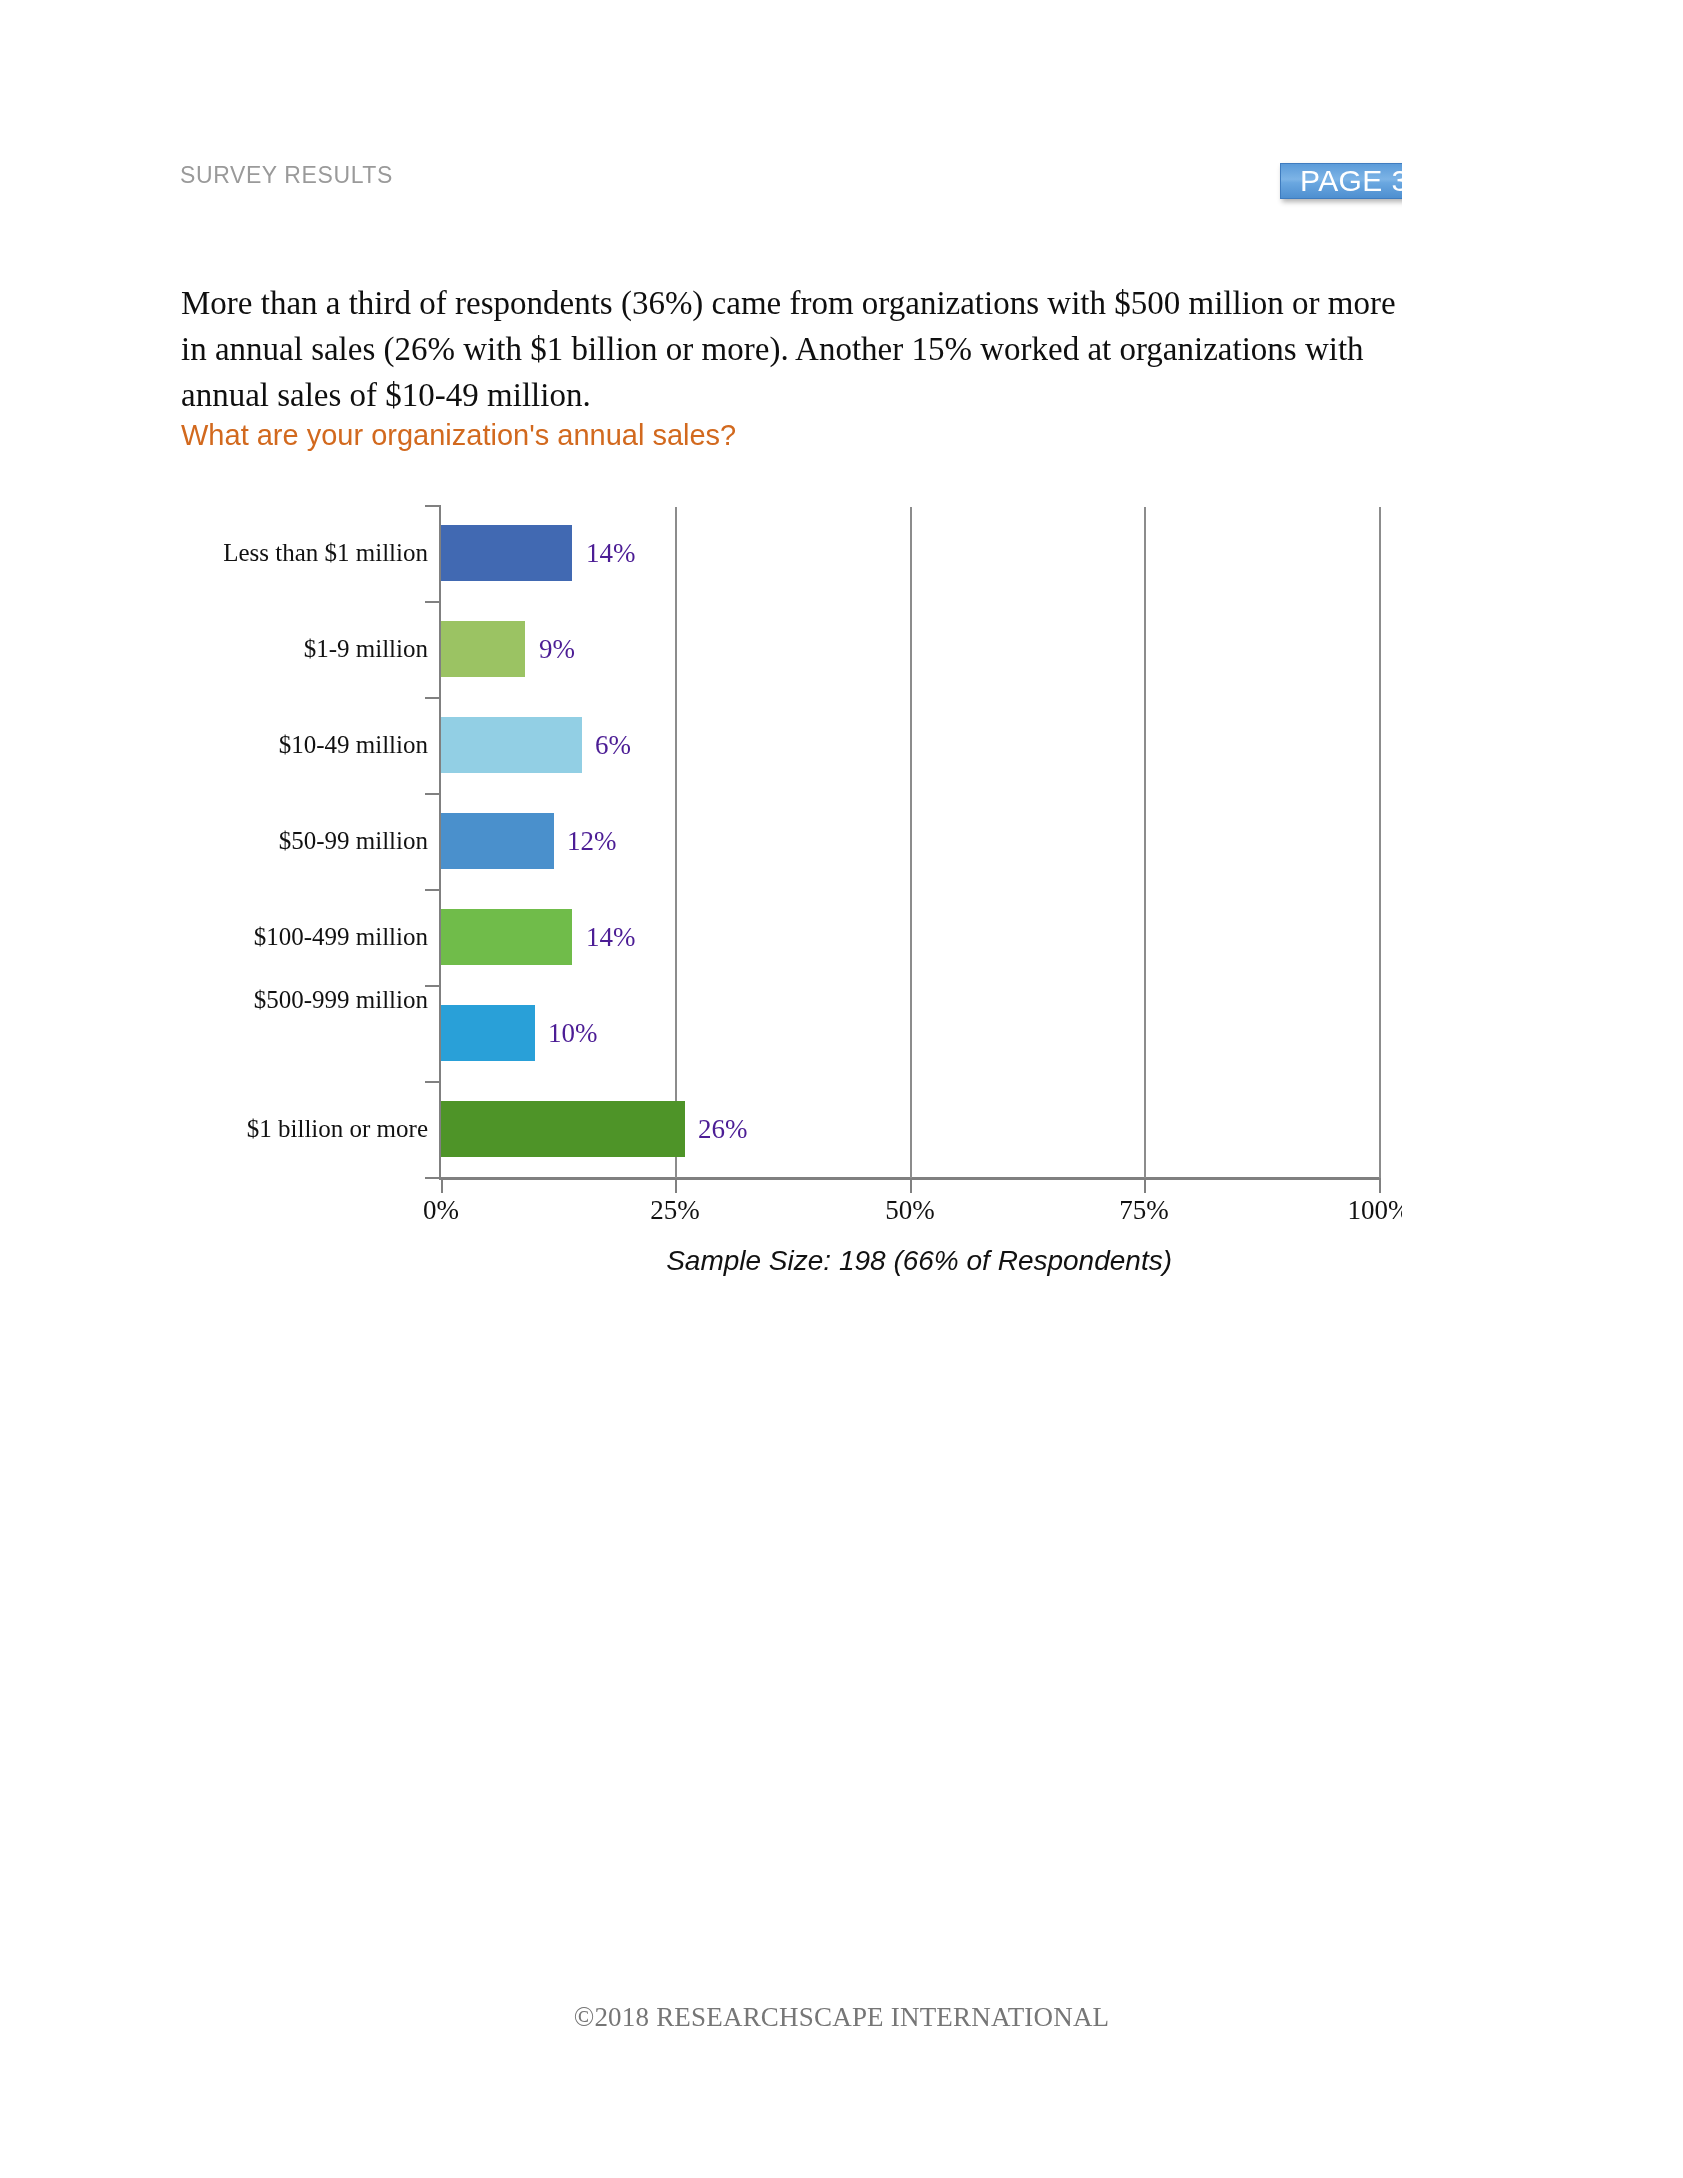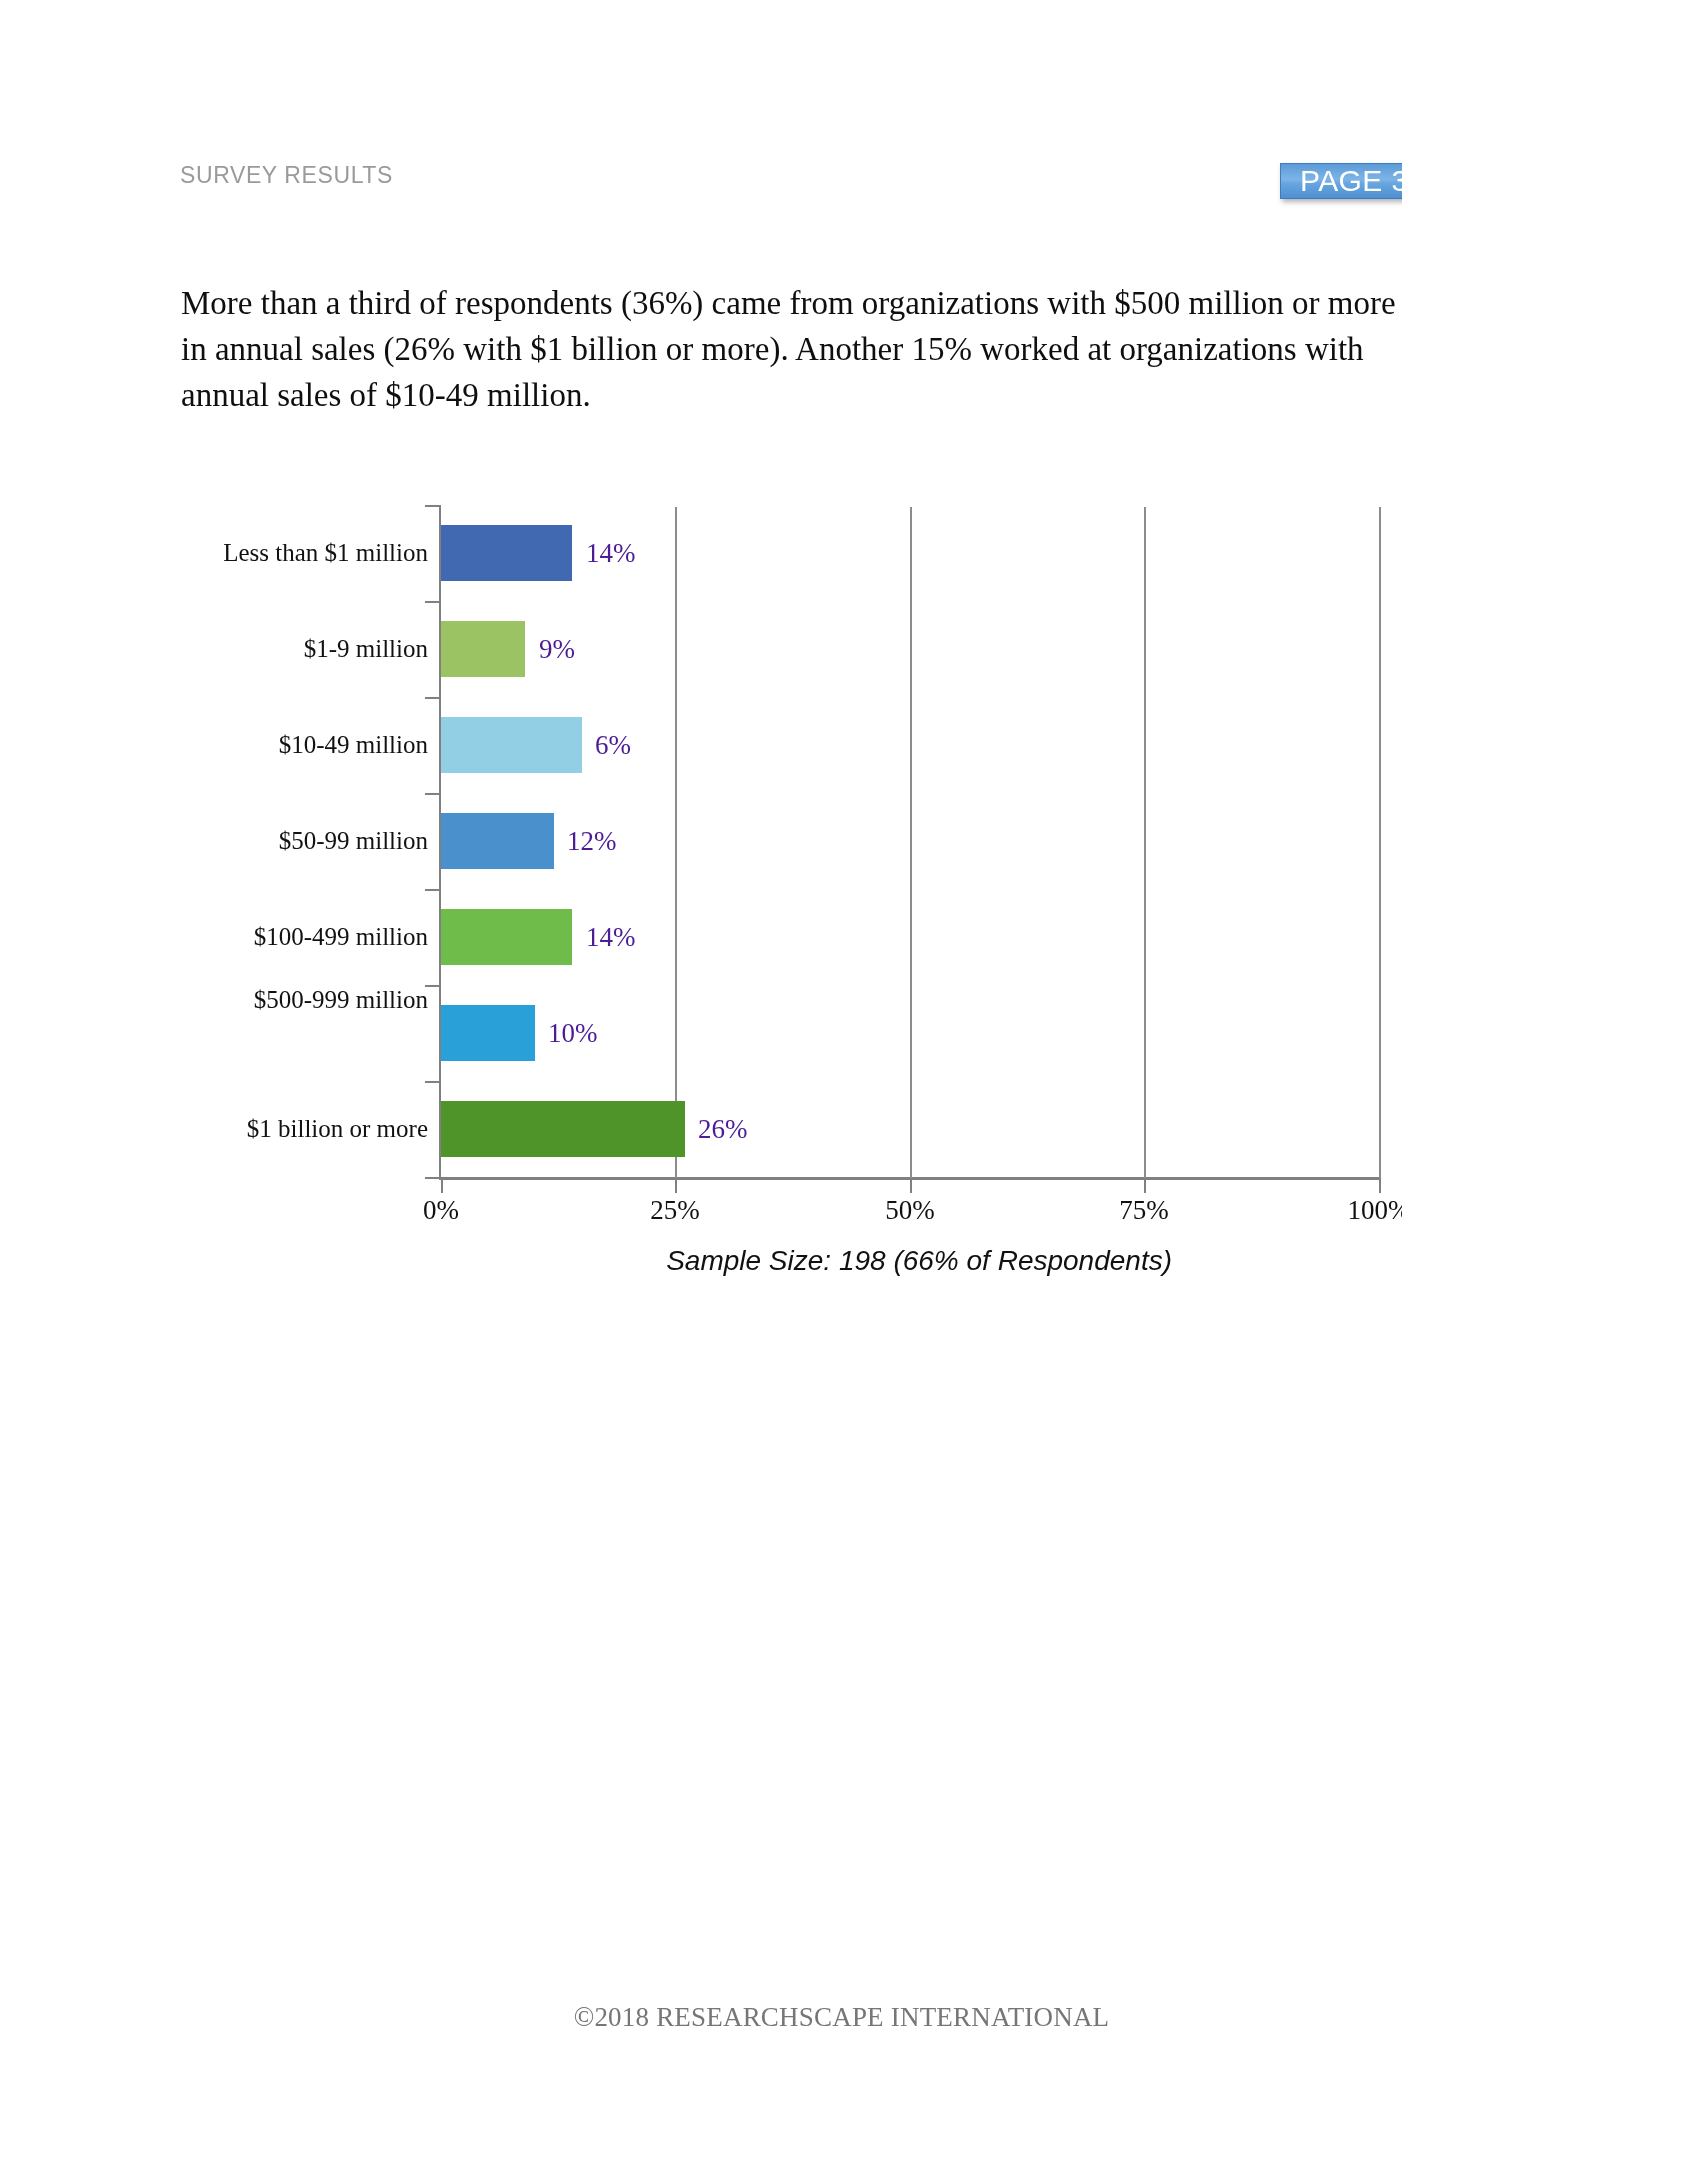--- a/index.html
+++ b/index.html
@@ -181,20 +181,21 @@
 
 <div class="page">
 
   <div class="hdr-label">SURVEY RESULTS</div>
   <div class="page-badge">
     <span class="page-badge-text">PAGE 36</span>
   </div>
 
   <div class="headline">More than a third of respondents (36%) came from organizations with $500 million or more in annual sales (26% with $1 billion or more). Another 15% worked at organizations with annual sales of $10-49 million.</div>
 
+  <div class="question">What are your organization's annual sales?</div>
 
   <div class="chart" id="chart">
     <div class="axis-line"></div>
     <div class="axis-bottom"></div>
   <div class="gridline" style="left: 675px;"></div>
       <div class="gridline" style="left: 910px;"></div>
       <div class="gridline" style="left: 1144px;"></div>
       <div class="gridline" style="left: 1379px;"></div>
       <div class="tick-x" style="left: 441px;"></div>
       <div class="xtick-label" style="left: 441px;">0%</div>

